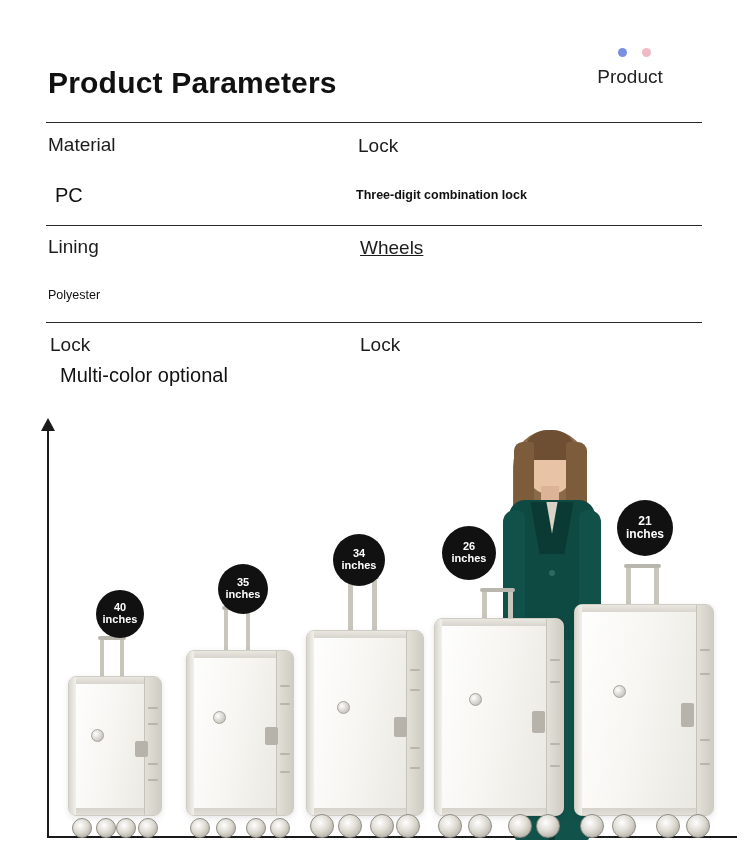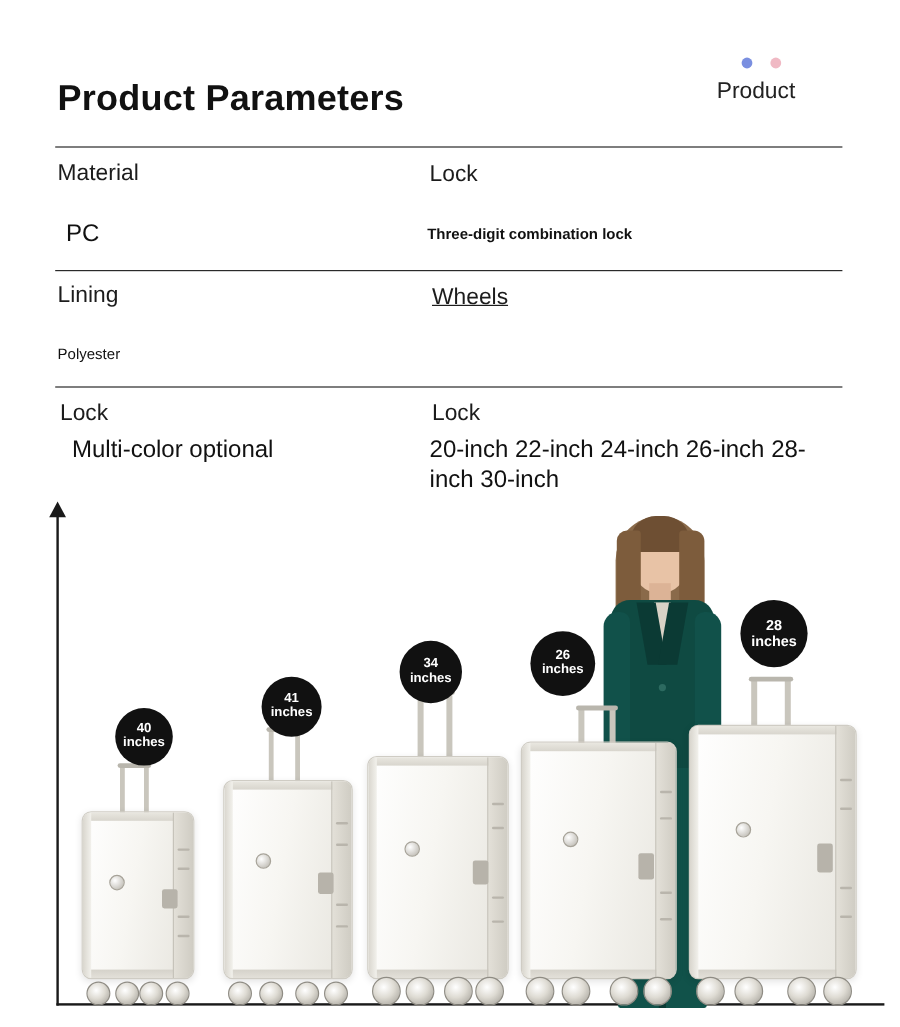--- a/index.html
+++ b/index.html
@@ -363,21 +363,20 @@
   <div class="cell lbl c-lock-lbl">Lock</div>
   <div class="cell val-sm c-lock-val">Three-digit combination lock</div>
 
   <div class="cell lbl c-lining-lbl">Lining</div>
   <div class="cell val-sm-thin c-lining-val">Polyester</div>
   <div class="cell lbl c-wheels-lbl">Wheels</div>
 
   <div class="cell lbl c-color-lbl">Lock</div>
   <div class="cell val-lg c-color-val">Multi-color optional</div>
   <div class="cell lbl c-size-lbl">Lock</div>
-  <div class="cell val-lg c-size-val">20-inch 22-inch 24-inch 26-inch 28-inch 30-inch</div>
 
   <div class="axis-v-arrow"></div>
   <div class="axis-v"></div>
   <div class="axis-h"></div>
 
   <div class="model">
     <div class="m-hair-back"></div>
     <div class="m-face"></div>
     <div class="m-hair-top"></div>
     <div class="m-hair-l"></div>
@@ -437,21 +436,21 @@
       <div class="rib" style="top:120px;"></div>
       <div class="lock" style="left:26px; top:60px;"></div>
       <div class="latch" style="top:76px; height:18px;"></div>
     </div>
     <div class="wheel small" style="left:4px;"></div>
     <div class="wheel small" style="left:30px;"></div>
     <div class="wheel small" style="right:26px;"></div>
     <div class="wheel small" style="right:2px;"></div>
   </div>
   <div class="bubble" style="left:218px; top:564px; width:50px; height:50px; font-size:11px;">
-    <span class="num">41</span>
+    <span class="num">35</span>
     <span class="unit">inches</span>
   </div>
 
   <div class="case" style="left:306px; top:570px; width:116px; height:268px;">
     <div class="handle-bar" style="left:42px; top:8px; width:5px; height:64px;"></div>
     <div class="handle-bar" style="left:66px; top:8px; width:5px; height:64px;"></div>
     <div class="handle-top" style="left:40px; top:5px; width:33px;"></div>
     <div class="body" style="height:184px;">
       <div class="top-frame"></div>
       <div class="bot-frame"></div>
@@ -515,17 +514,17 @@
       <div class="rib" style="top:158px;"></div>
       <div class="lock" style="left:38px; top:80px;"></div>
       <div class="latch" style="top:98px; height:24px;"></div>
     </div>
     <div class="wheel" style="left:6px;"></div>
     <div class="wheel" style="left:38px;"></div>
     <div class="wheel" style="right:32px;"></div>
     <div class="wheel" style="right:2px;"></div>
   </div>
   <div class="bubble" style="left:617px; top:500px; width:56px; height:56px; font-size:12px;">
-    <span class="num">28</span>
+    <span class="num">21</span>
     <span class="unit">inches</span>
   </div>
 
 </div>
 
 </body></html>

